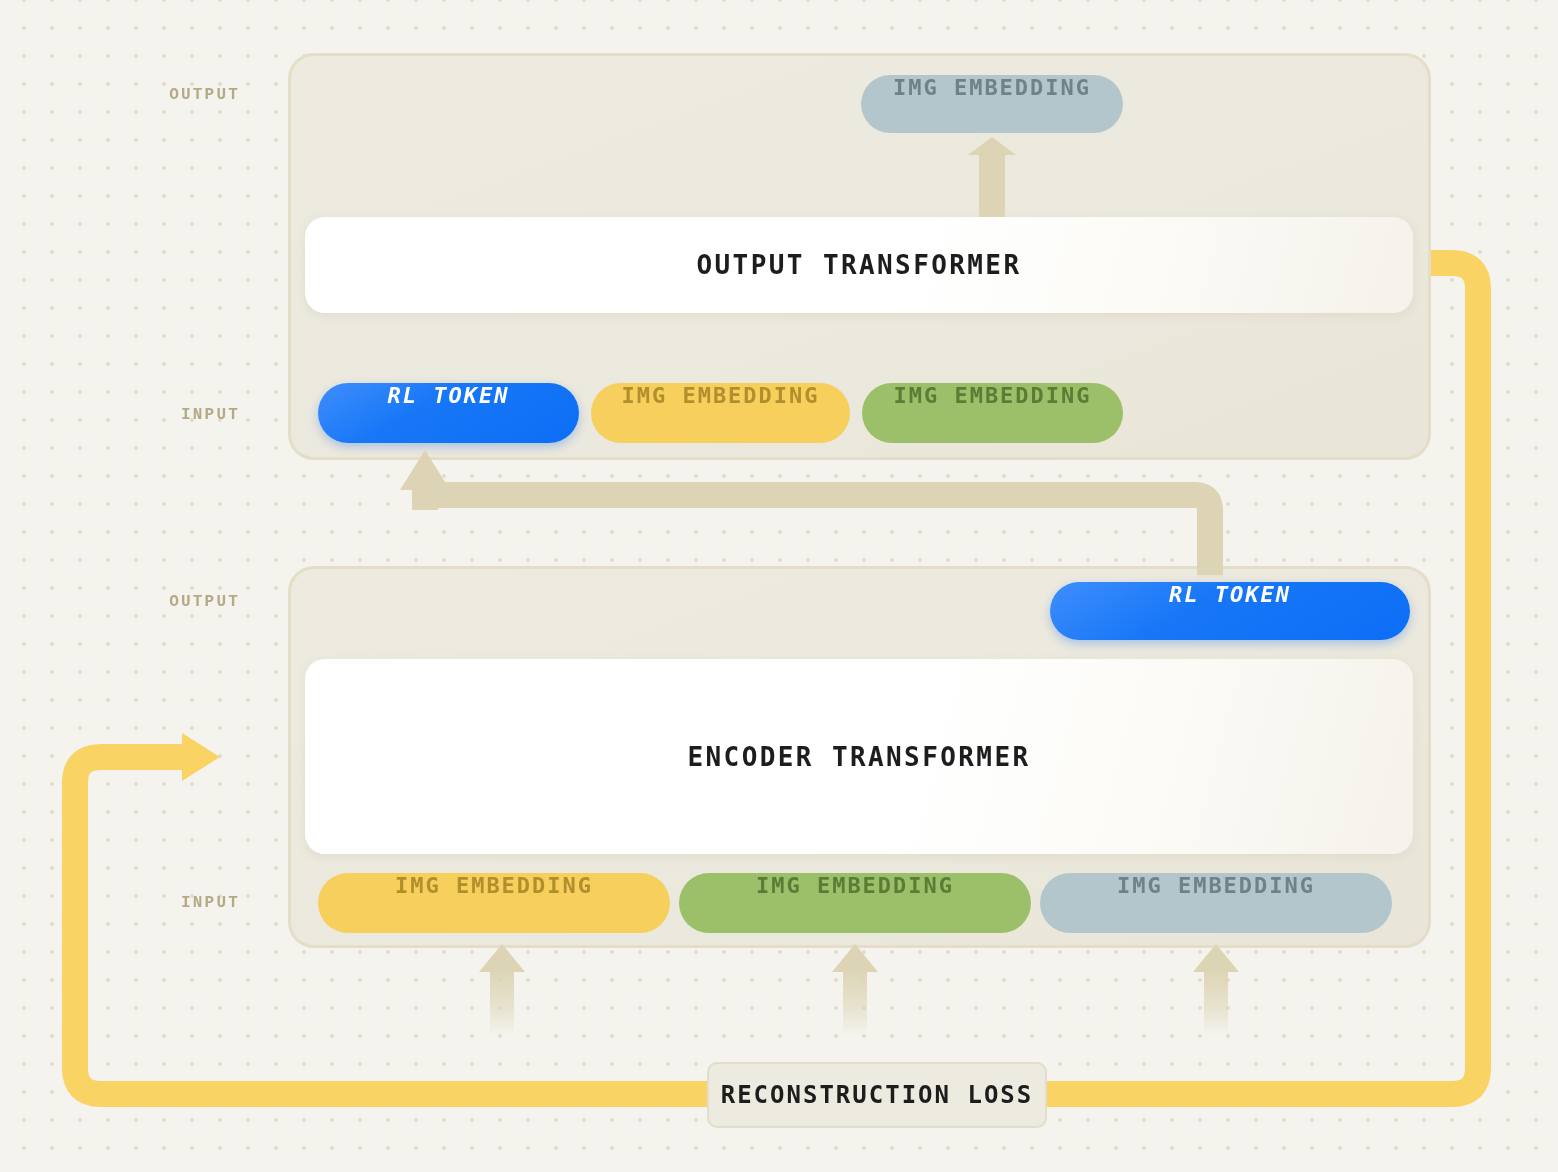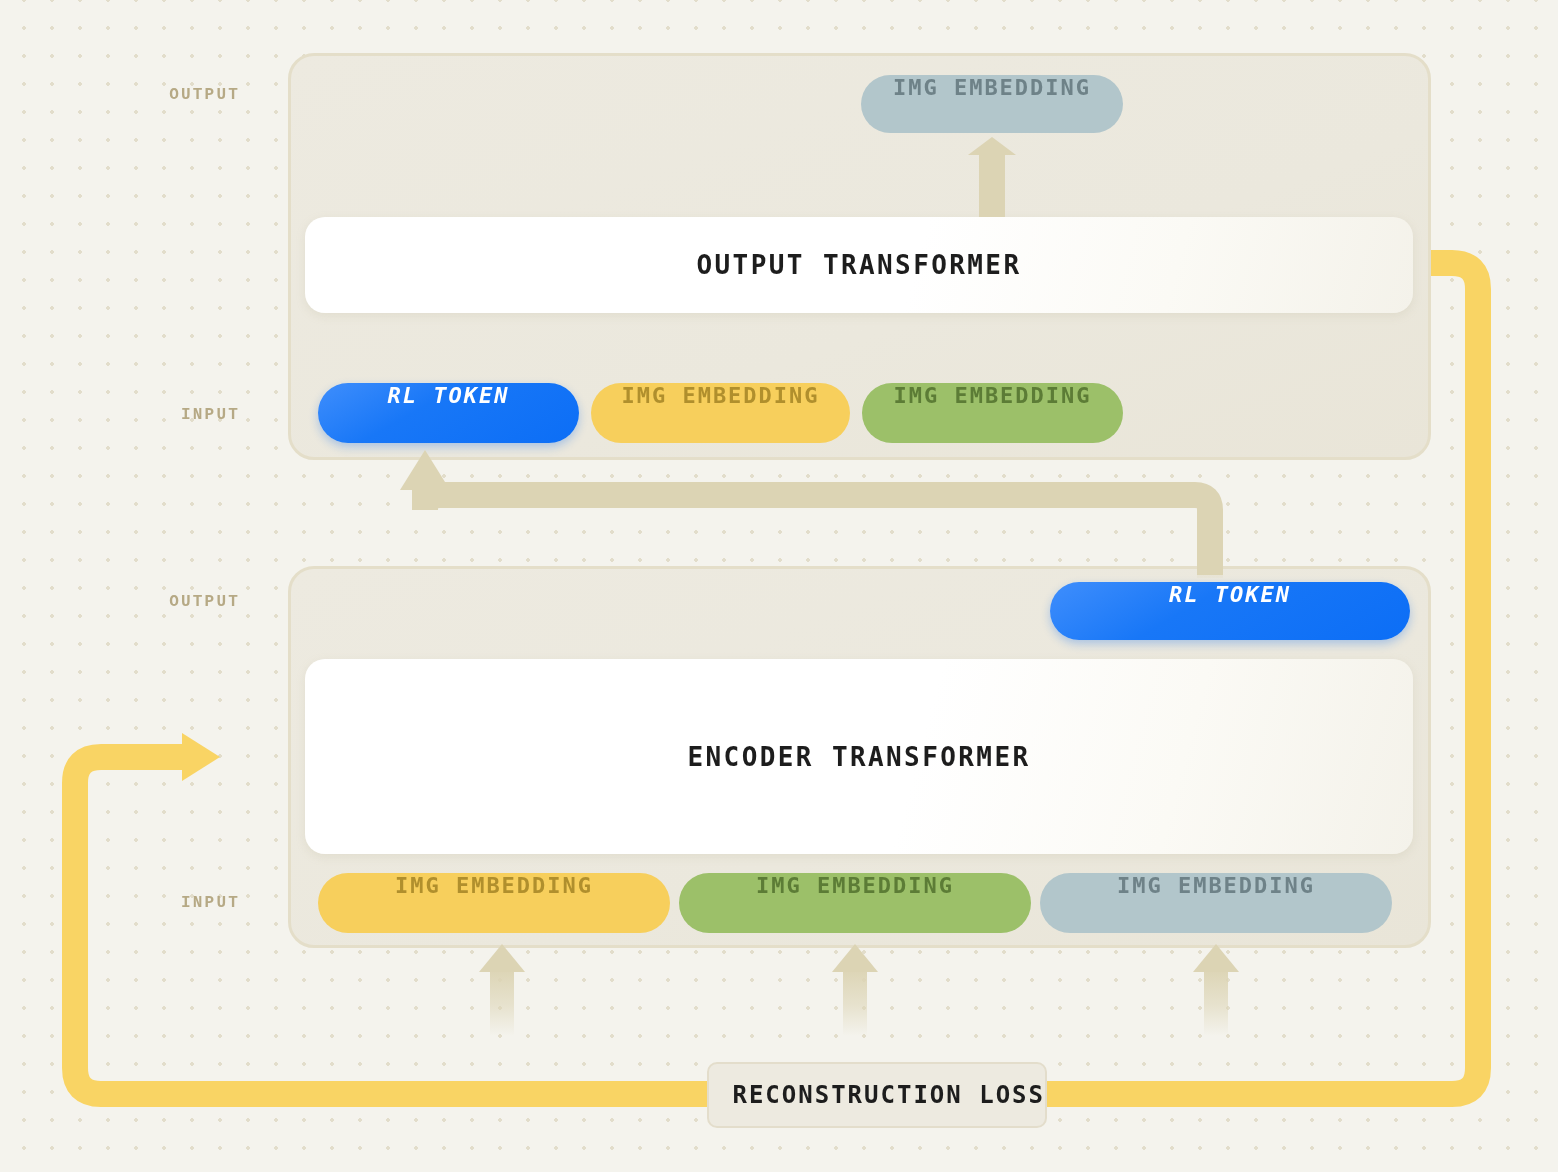--- a/index.html
+++ b/index.html
@@ -106,21 +106,21 @@
   #chip-enc-in-2   { left: 679px;  top: 873px; width: 352px; height: 60px; }
   #chip-enc-in-3   { left: 1040px; top: 873px; width: 352px; height: 60px; }
 
   
   #loss-box {
     position: absolute;
     left: 707px; top: 1062px; width: 340px; height: 66px;
     background: #edeae0;
     border: 2px solid #e3ddcb;
     border-radius: 10px;
-    display: flex; align-items: center; justify-content: flex-end;
+    display: flex; align-items: center; justify-content: center;
     z-index: 6;
   }
   #loss-box span {
     font-family: "DejaVu Sans Mono", monospace;
     font-weight: bold;
     font-size: 24px;
     letter-spacing: 2px;
     color: #1d1d1d;
     white-space: nowrap;
   }

